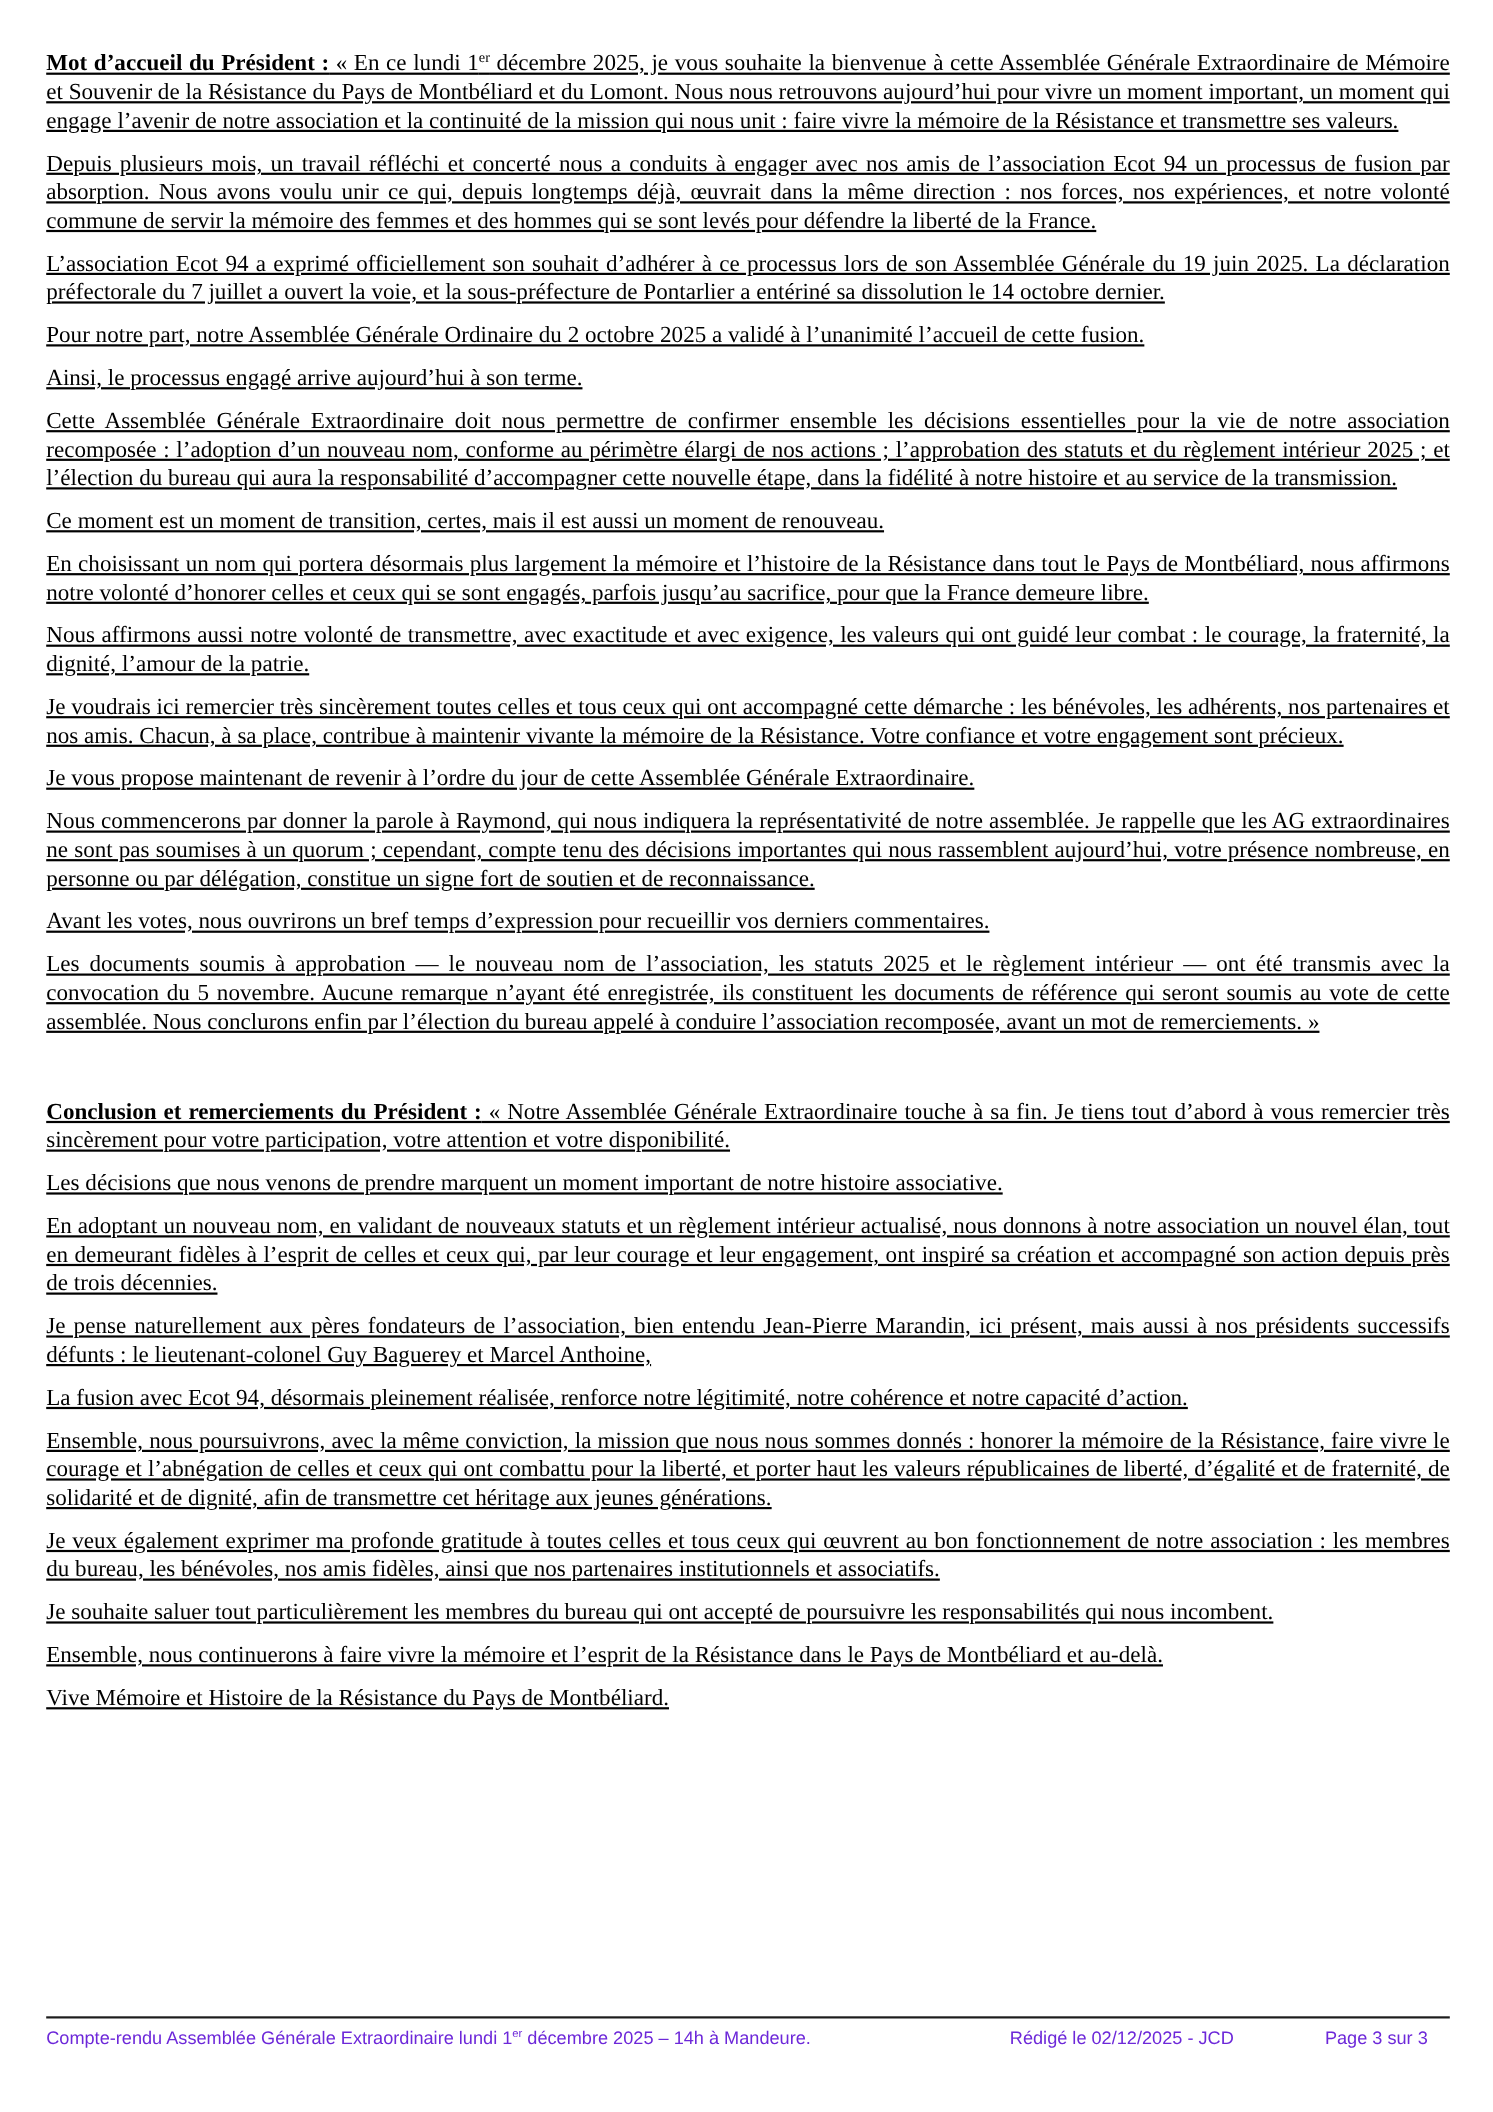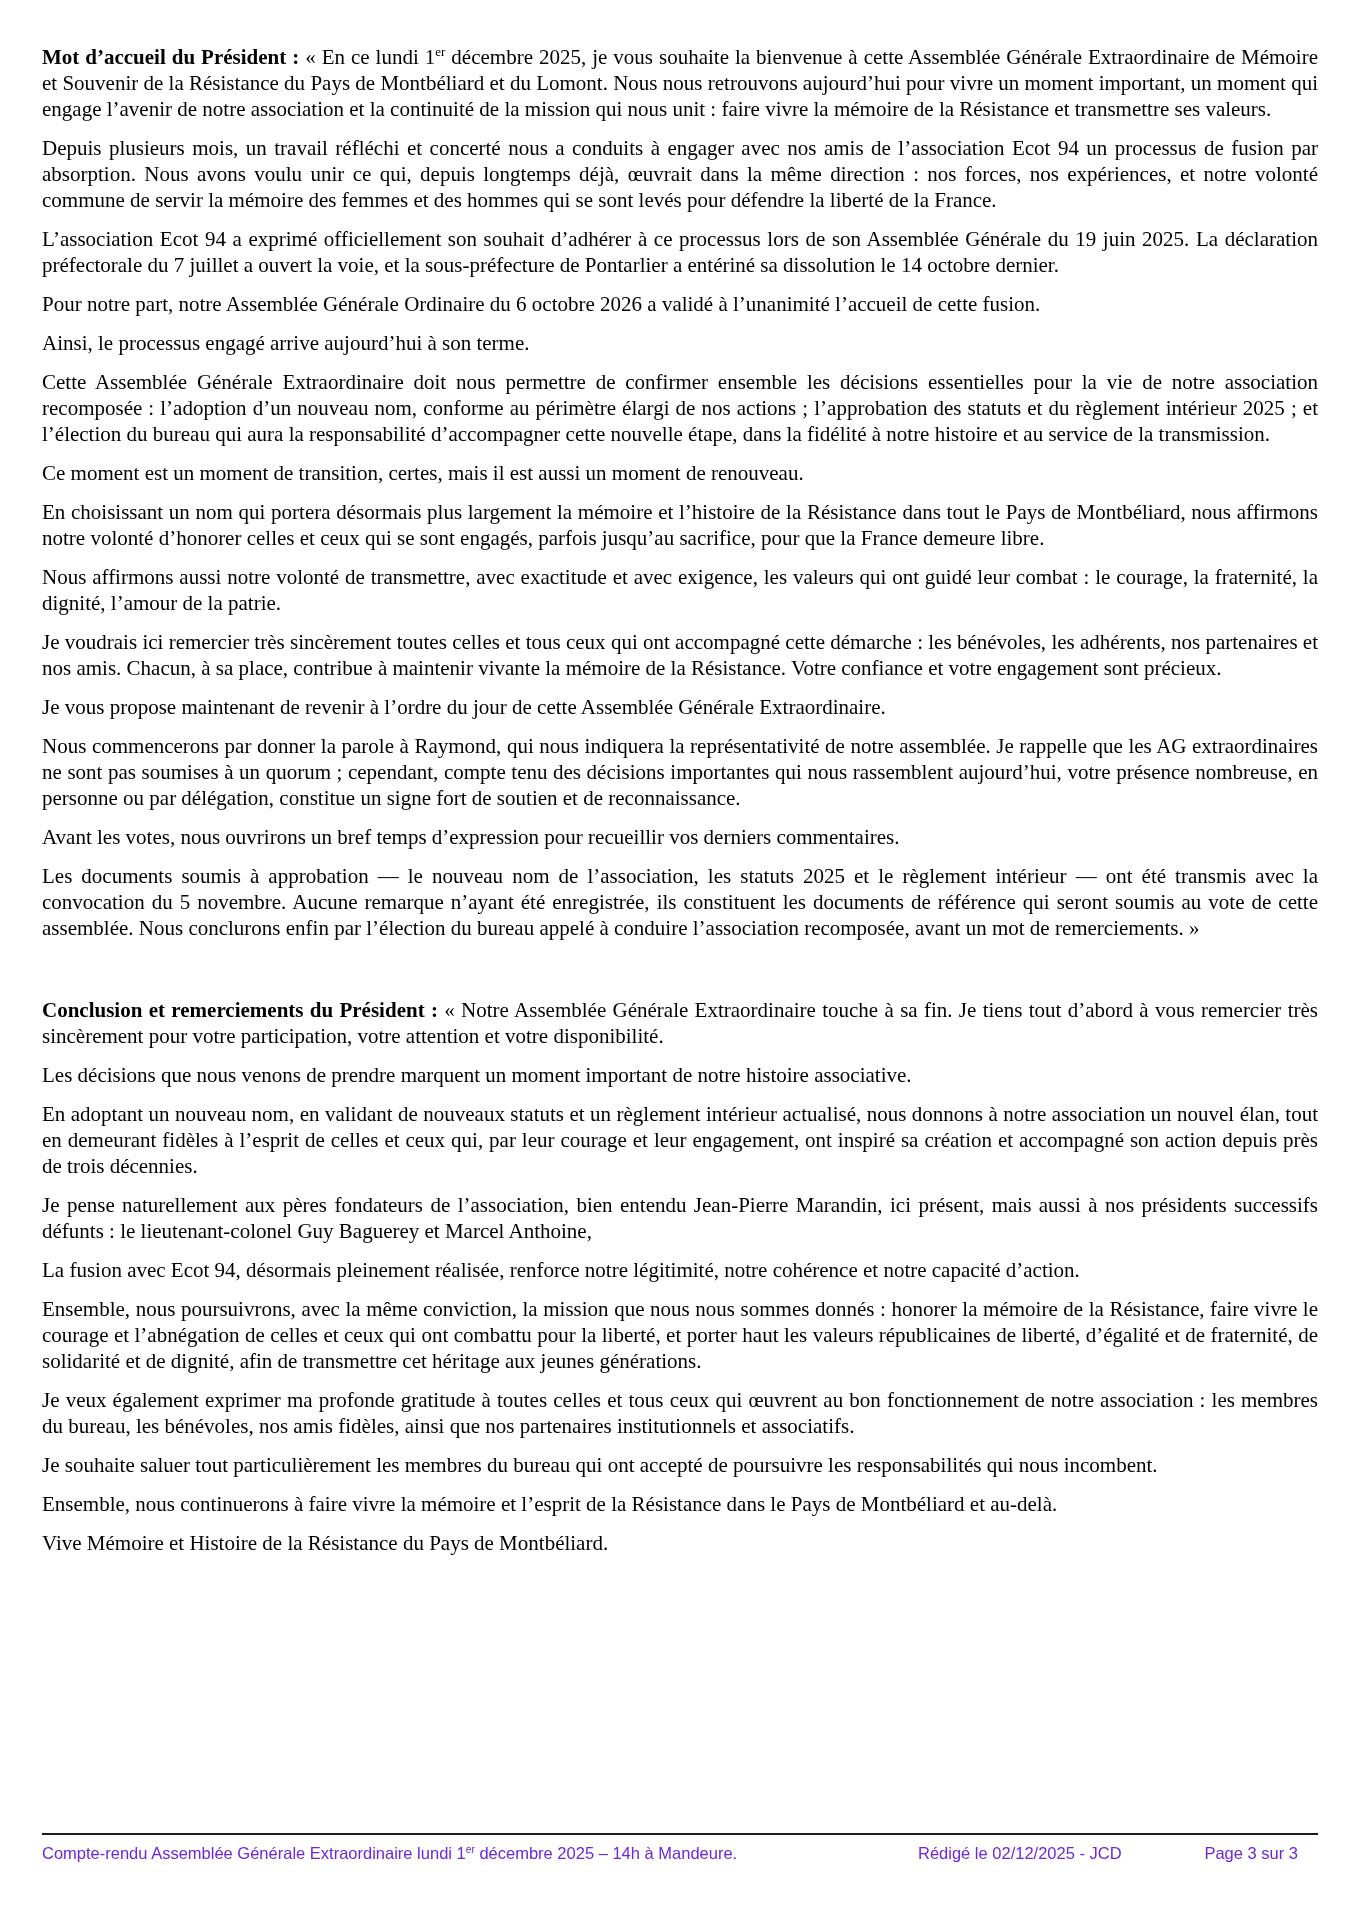--- a/index.html
+++ b/index.html
@@ -17,20 +17,21 @@
     font-size: 21px;
     line-height: 26px;
     box-sizing: border-box;
     overflow: hidden;
   }
   .content {
     position: absolute;
     top: 44px;
     left: 42px;
     right: 39px;
+    text-decoration: underline;
   }
   .content p {
     margin: 0 0 13px 0;
     text-align: justify;
   }
   .content strong {
     font-weight: bold;
   }
   sup {
     font-size: 0.62em;
@@ -76,21 +77,21 @@
 </head>
 <body>
 
 <div class="page">
   <div class="content">
 
     <div class="section-welcome">
       <p><strong>Mot d’accueil du Président :</strong><span> « En ce lundi 1</span><sup>er</sup><span> décembre 2025, je vous souhaite la bienvenue à cette Assemblée Générale Extraordinaire de Mémoire et Souvenir de la Résistance du Pays de Montbéliard et du Lomont. Nous nous retrouvons aujourd’hui pour vivre un moment important, un moment qui engage l’avenir de notre association et la continuité de la mission qui nous unit : faire vivre la mémoire de la Résistance et transmettre ses valeurs.</span></p>
       <p>Depuis plusieurs mois, un travail réfléchi et concerté nous a conduits à engager avec nos amis de l’association Ecot 94 un processus de fusion par absorption. Nous avons voulu unir ce qui, depuis longtemps déjà, œuvrait dans la même direction : nos forces, nos expériences, et notre volonté commune de servir la mémoire des femmes et des hommes qui se sont levés pour défendre la liberté de la France.</p>
       <p>L’association Ecot 94 a exprimé officiellement son souhait d’adhérer à ce processus lors de son Assemblée Générale du 19 juin 2025. La déclaration préfectorale du 7 juillet a ouvert la voie, et la sous-préfecture de Pontarlier a entériné sa dissolution le 14 octobre dernier.</p>
-      <p>Pour notre part, notre Assemblée Générale Ordinaire du 6 octobre 2026 a validé à l’unanimité l’accueil de cette fusion.</p>
+      <p>Pour notre part, notre Assemblée Générale Ordinaire du 2 octobre 2025 a validé à l’unanimité l’accueil de cette fusion.</p>
       <p>Ainsi, le processus engagé arrive aujourd’hui à son terme.</p>
       <p>Cette Assemblée Générale Extraordinaire doit nous permettre de confirmer ensemble les décisions essentielles pour la vie de notre association recomposée : l’adoption d’un nouveau nom, conforme au périmètre élargi de nos actions ; l’approbation des statuts et du règlement intérieur 2025 ; et l’élection du bureau qui aura la responsabilité d’accompagner cette nouvelle étape, dans la fidélité à notre histoire et au service de la transmission.</p>
       <p>Ce moment est un moment de transition, certes, mais il est aussi un moment de renouveau.</p>
       <p>En choisissant un nom qui portera désormais plus largement la mémoire et l’histoire de la Résistance dans tout le Pays de Montbéliard, nous affirmons notre volonté d’honorer celles et ceux qui se sont engagés, parfois jusqu’au sacrifice, pour que la France demeure libre.</p>
       <p>Nous affirmons aussi notre volonté de transmettre, avec exactitude et avec exigence, les valeurs qui ont guidé leur combat : le courage, la fraternité, la dignité, l’amour de la patrie.</p>
       <p>Je voudrais ici remercier très sincèrement toutes celles et tous ceux qui ont accompagné cette démarche : les bénévoles, les adhérents, nos partenaires et nos amis. Chacun, à sa place, contribue à maintenir vivante la mémoire de la Résistance. Votre confiance et votre engagement sont précieux.</p>
       <p>Je vous propose maintenant de revenir à l’ordre du jour de cette Assemblée Générale Extraordinaire.</p>
       <p>Nous commencerons par donner la parole à Raymond, qui nous indiquera la représentativité de notre assemblée. Je rappelle que les AG extraordinaires ne sont pas soumises à un quorum ; cependant, compte tenu des décisions importantes qui nous rassemblent aujourd’hui, votre présence nombreuse, en personne ou par délégation, constitue un signe fort de soutien et de reconnaissance.</p>
       <p>Avant les votes, nous ouvrirons un bref temps d’expression pour recueillir vos derniers commentaires.</p>
       <p>Les documents soumis à approbation — le nouveau nom de l’association, les statuts 2025 et le règlement intérieur — ont été transmis avec la convocation du 5 novembre. Aucune remarque n’ayant été enregistrée, ils constituent les documents de référence qui seront soumis au vote de cette assemblée. Nous conclurons enfin par l’élection du bureau appelé à conduire l’association recomposée, avant un mot de remerciements. »</p>

